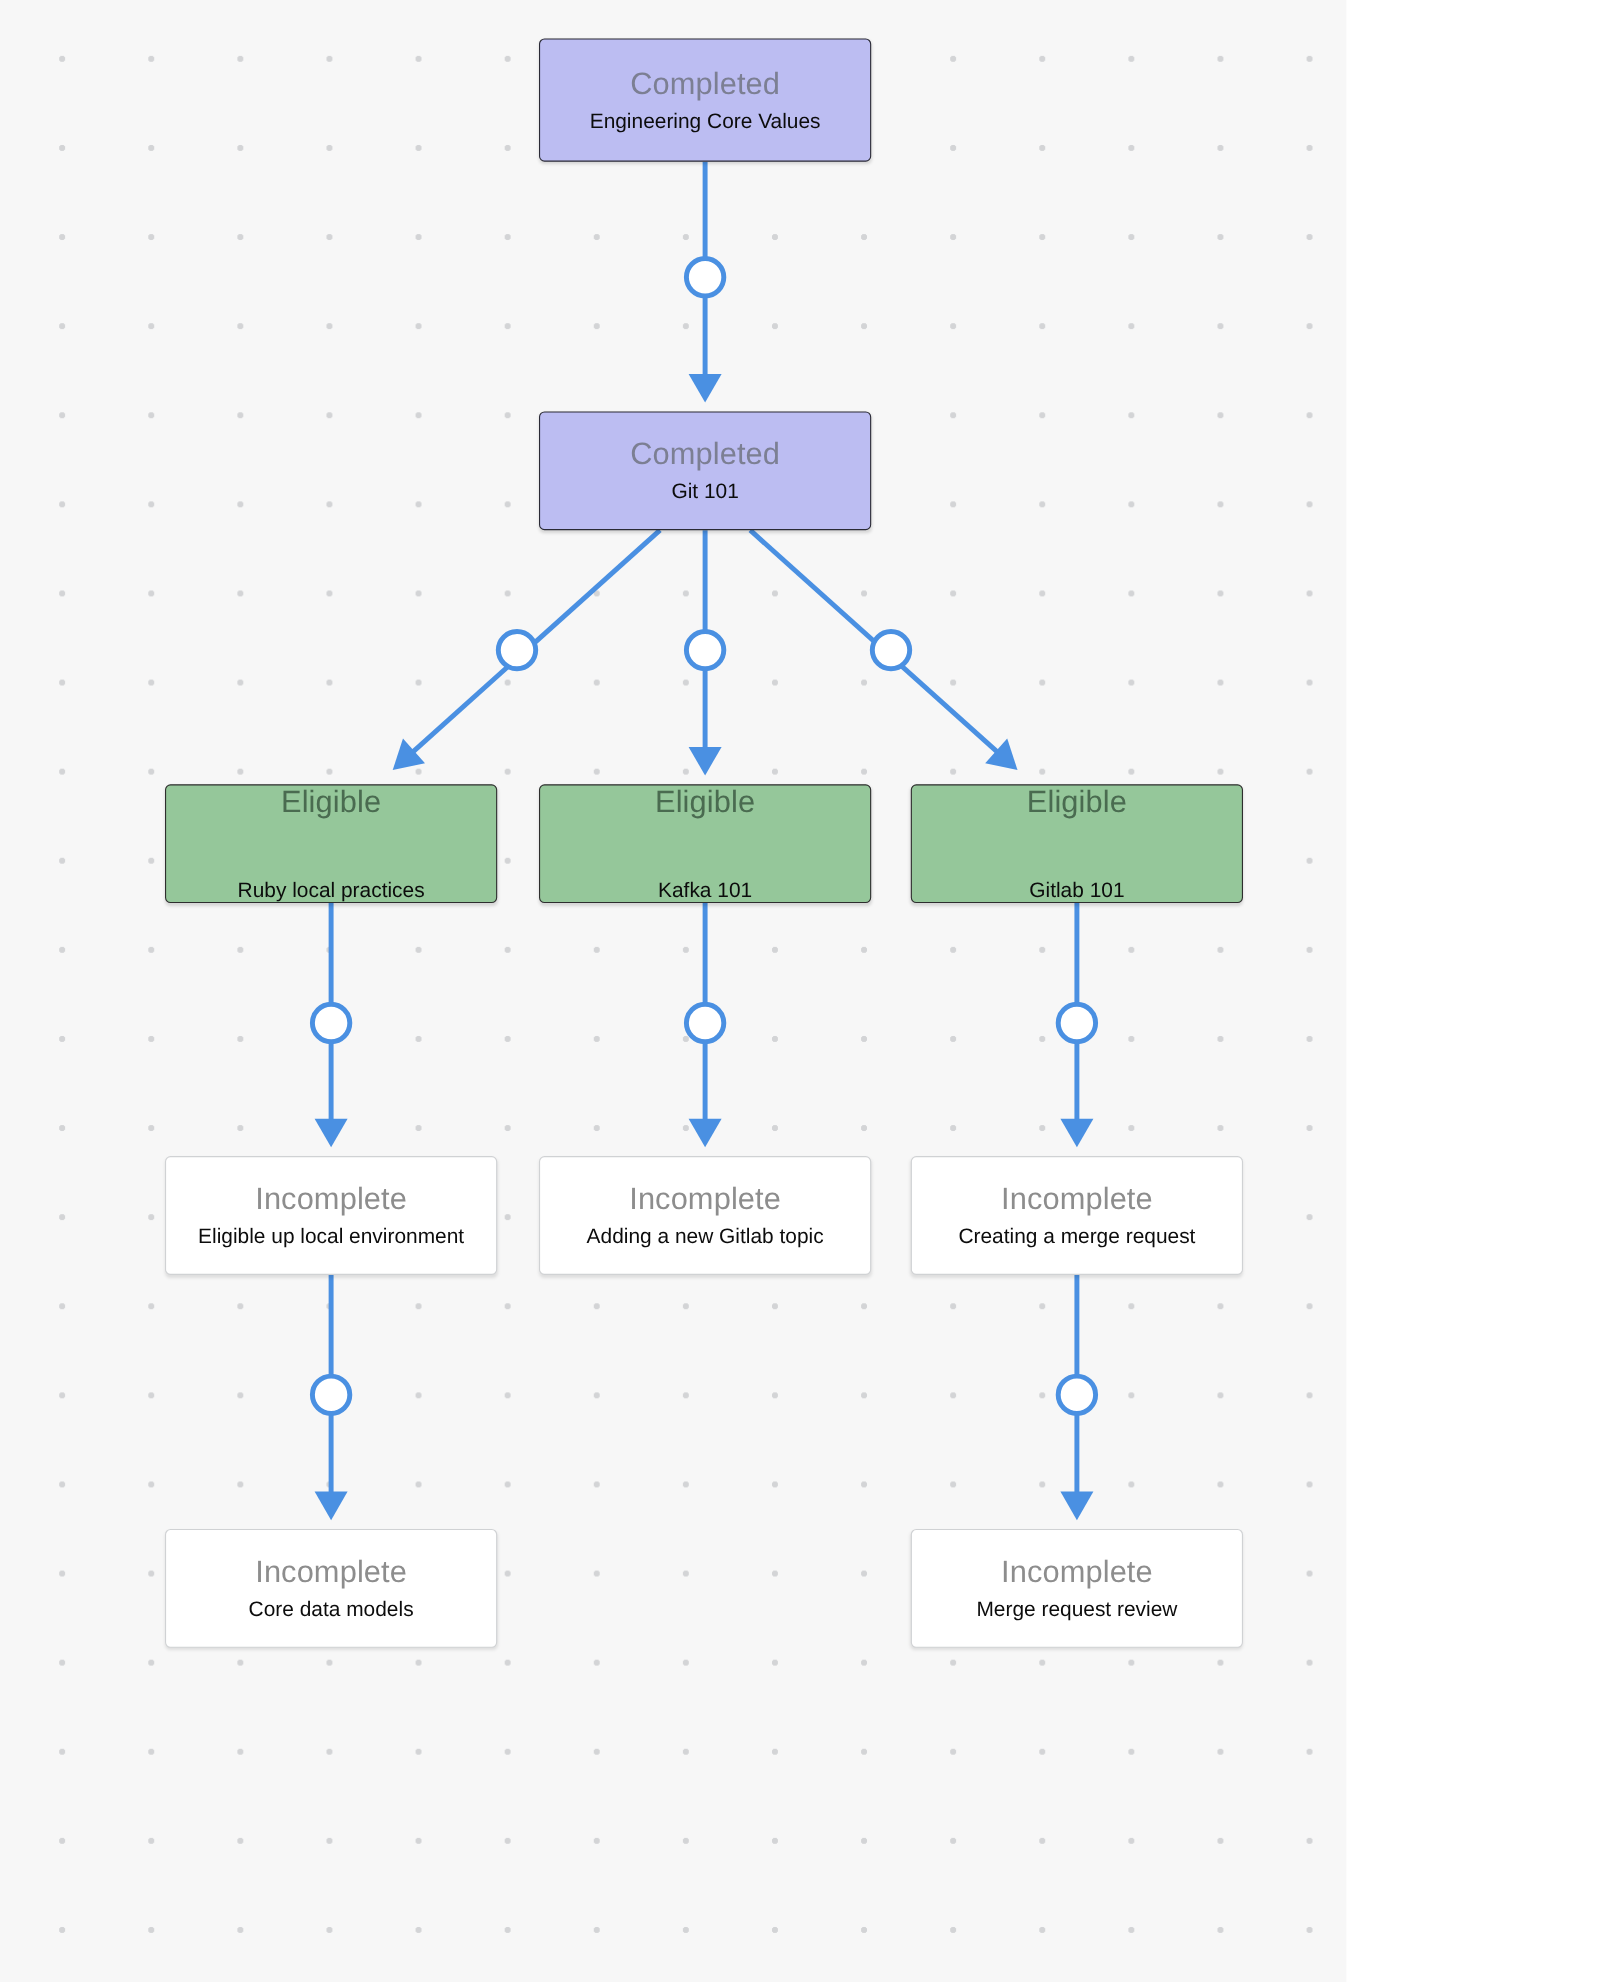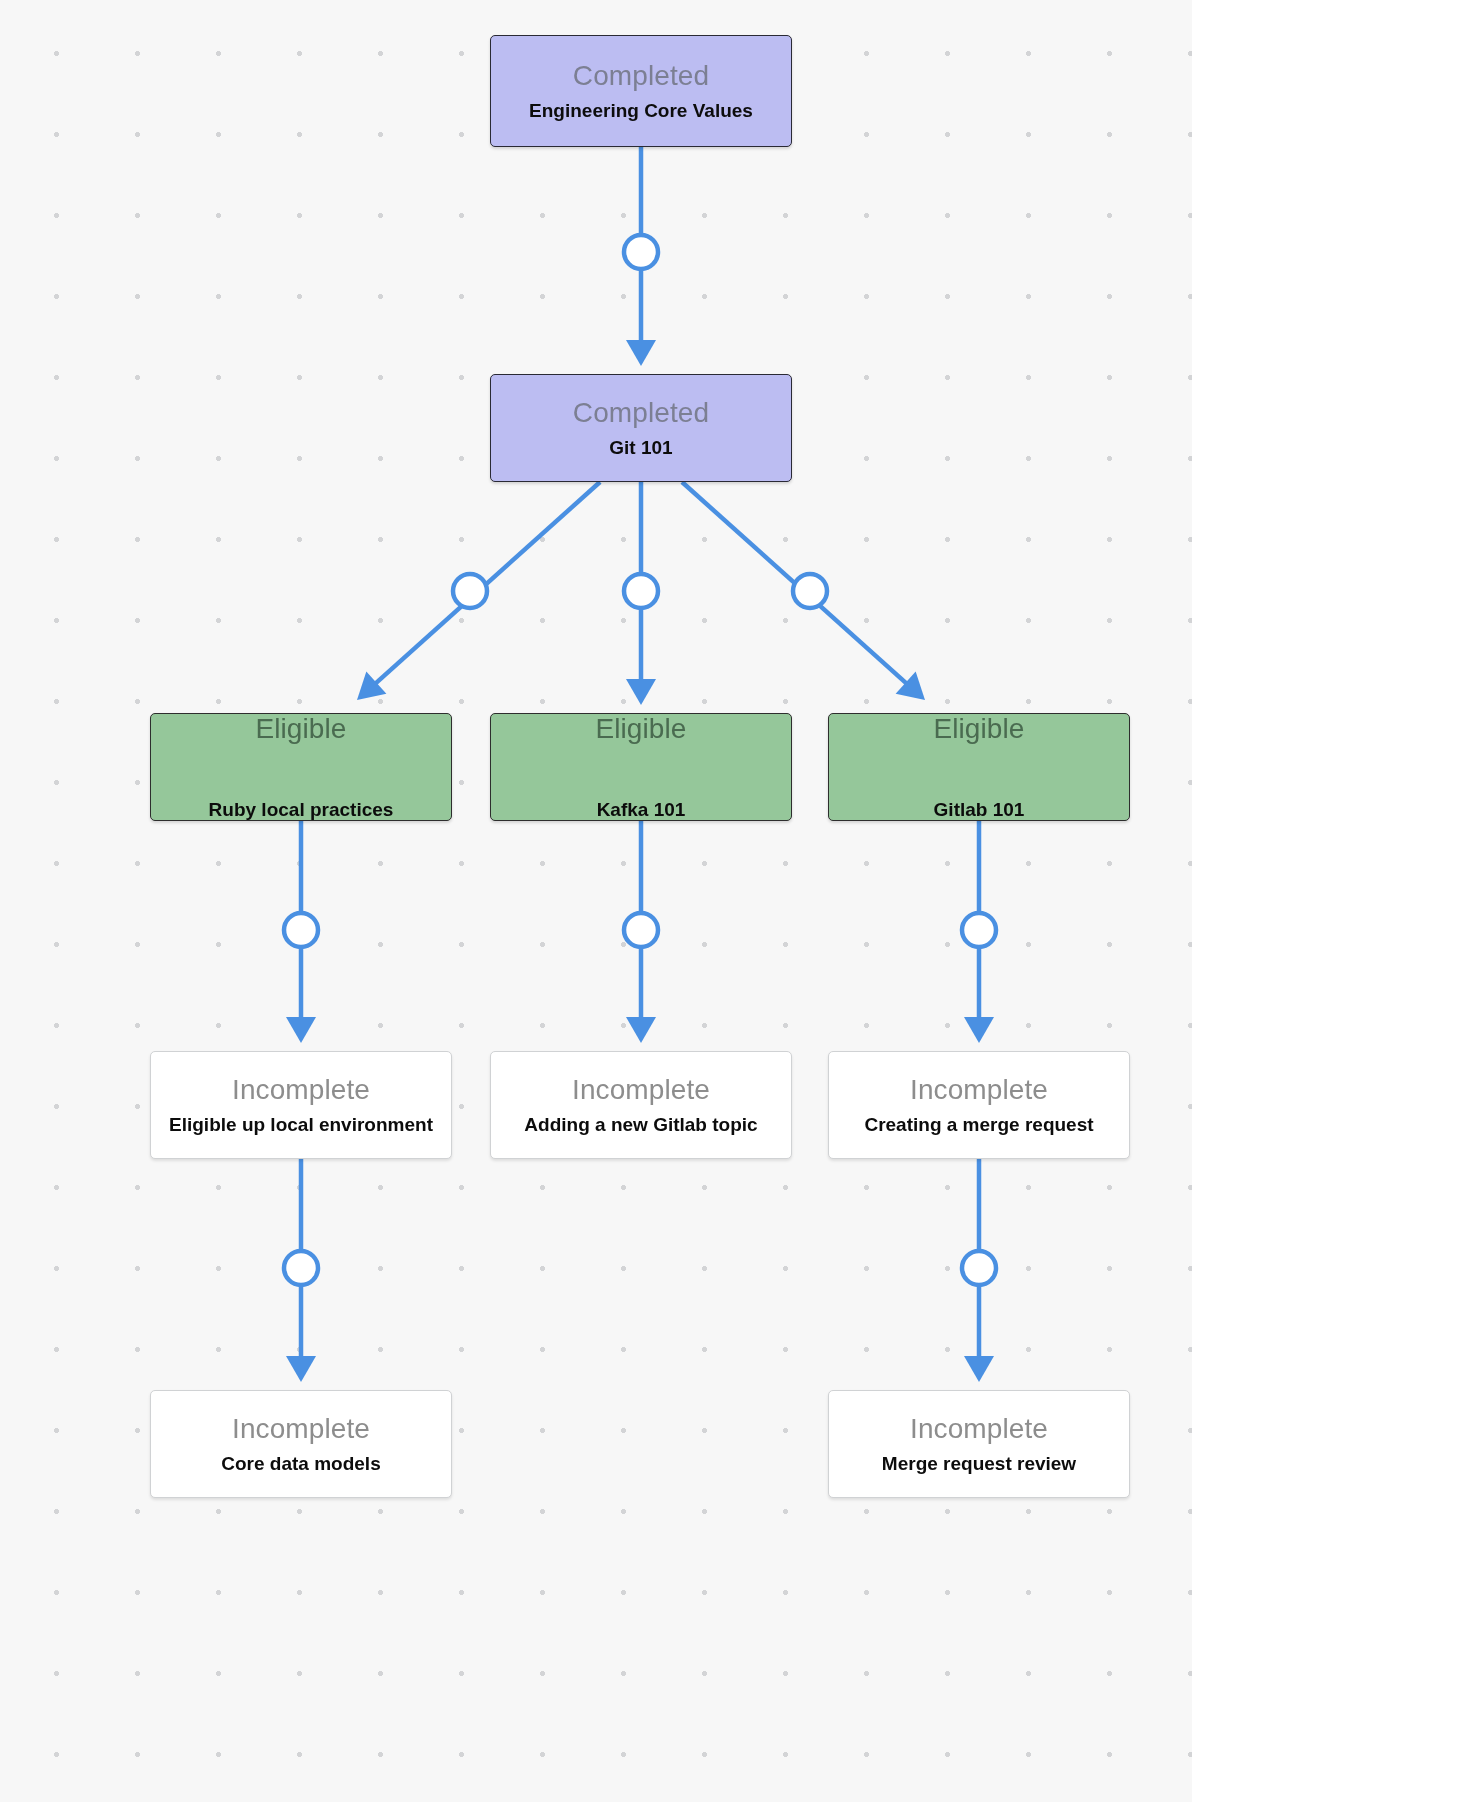--- a/index.html
+++ b/index.html
@@ -14,20 +14,21 @@
   }
   #canvas {
     position: relative;
     width: 1192px;
     height: 1802px;
     background-color: #f7f7f7;
     background-image: radial-gradient(circle, #d3d4d6 2.6px, rgba(0,0,0,0) 2.8px);
     background-size: 81px 81px;
     background-position: 16px 13px;
     overflow: hidden;
+    padding-left: 32px;
   }
   #edge-layer {
     position: absolute;
     left: 0;
     top: 0;
     width: 1472px;
     height: 1802px;
     pointer-events: none;
   }
   .node {
@@ -43,21 +44,20 @@
   .node .status {
     font-size: 28px;
     line-height: 1.05;
     letter-spacing: 0.1px;
     margin-bottom: 10px;
   }
   .node .title {
     font-size: 19px;
     line-height: 1.05;
     color: #0c0c0c;
-    font-weight: bold;
   }
   .node-completed {
     background: #bcbdf2;
     border: 1.6px solid #2a2a35;
     box-shadow: 0 2px 3px rgba(0,0,0,0.14);
   }
   .node-completed .status { color: #7c7f93; }
   .node-eligible {
     background: #95c79a;
     border: 1.6px solid #2e2e2e;

